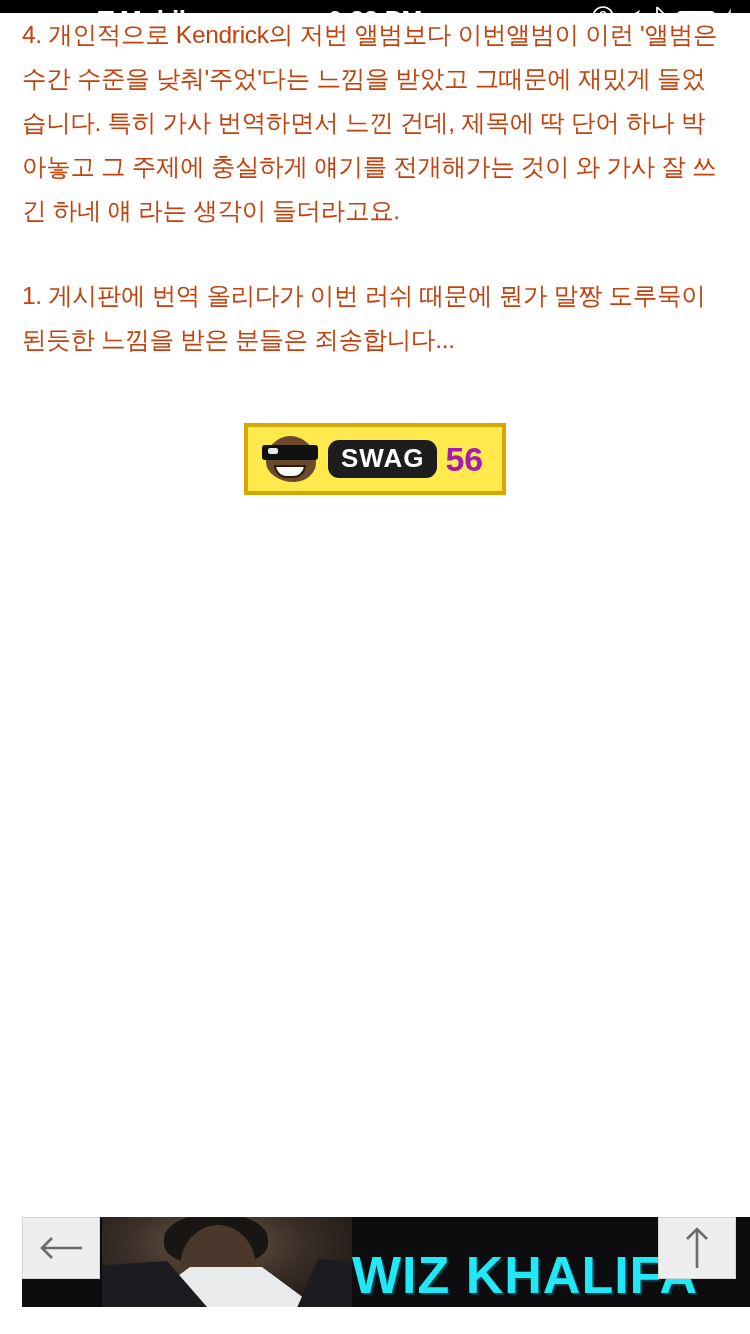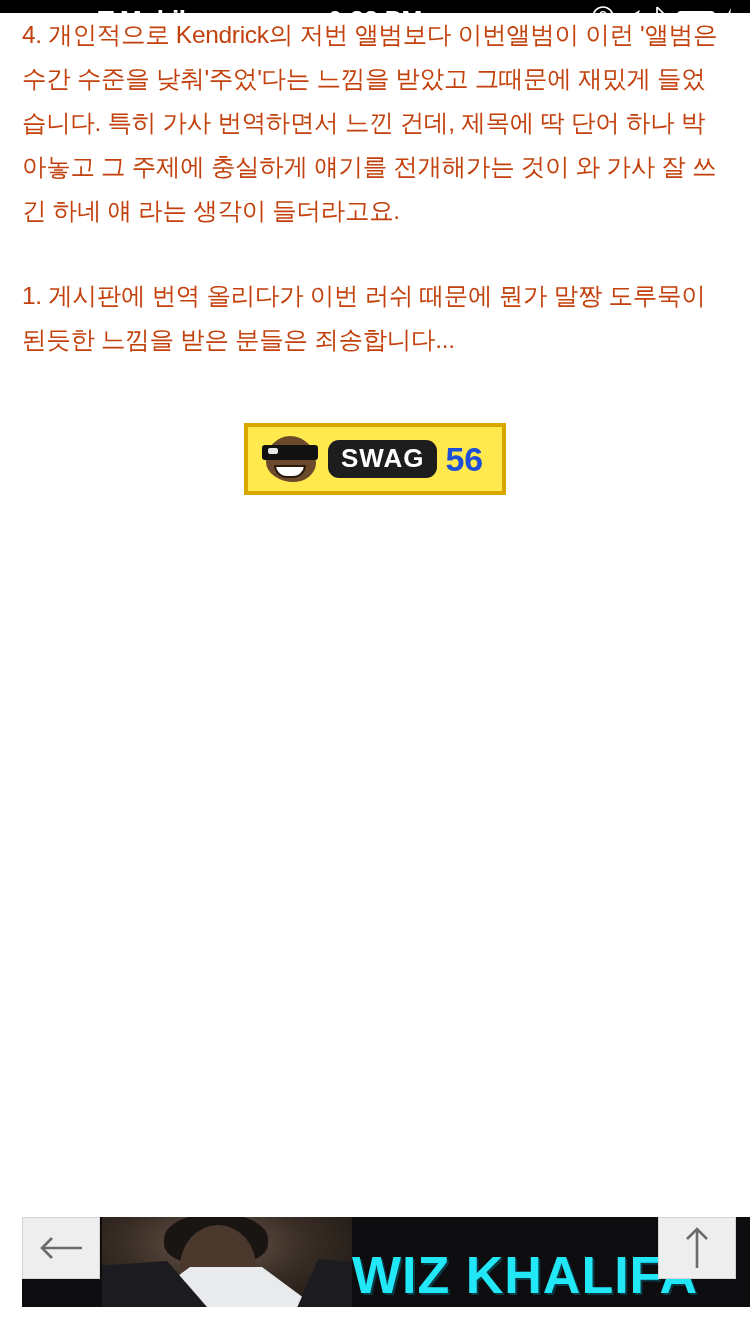--- a/index.html
+++ b/index.html
@@ -149,21 +149,21 @@
     background: #1d1d1d;
     color: #ffffff;
     font-weight: bold;
     font-size: 26px;
     letter-spacing: 1px;
     padding: 5px 13px 7px;
     border-radius: 11px;
     line-height: 1;
   }
   .swag-count {
-    color: #1d4ed8;
+    color: #a21caf;
     font-weight: bold;
     font-size: 34px;
     line-height: 1;
   }
 
   
   .media-strip {
     position: absolute;
     left: 22px;
     right: 0;

